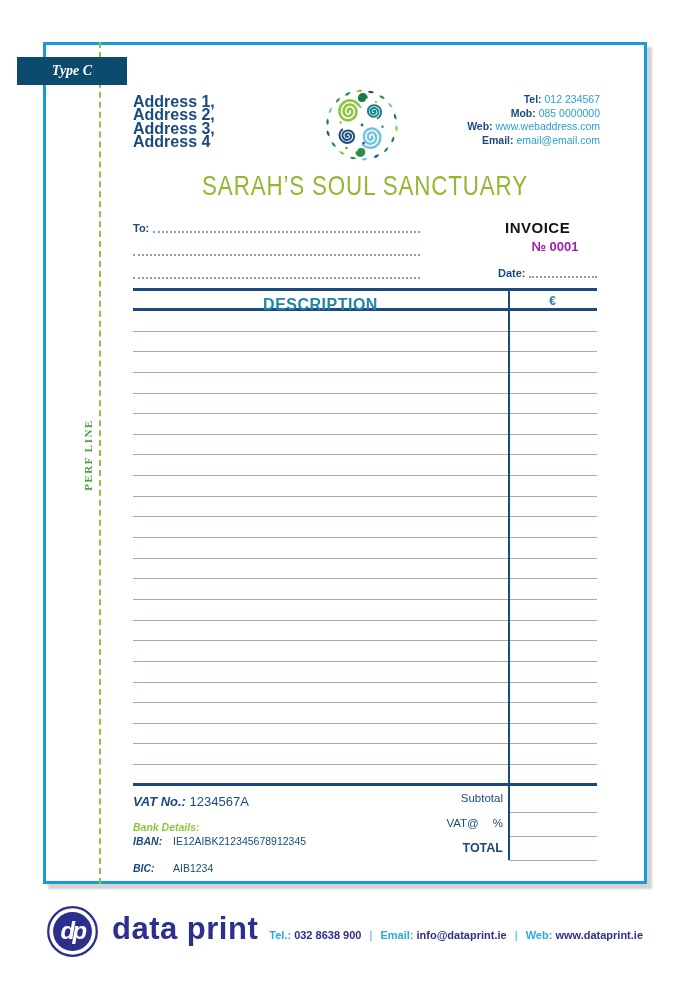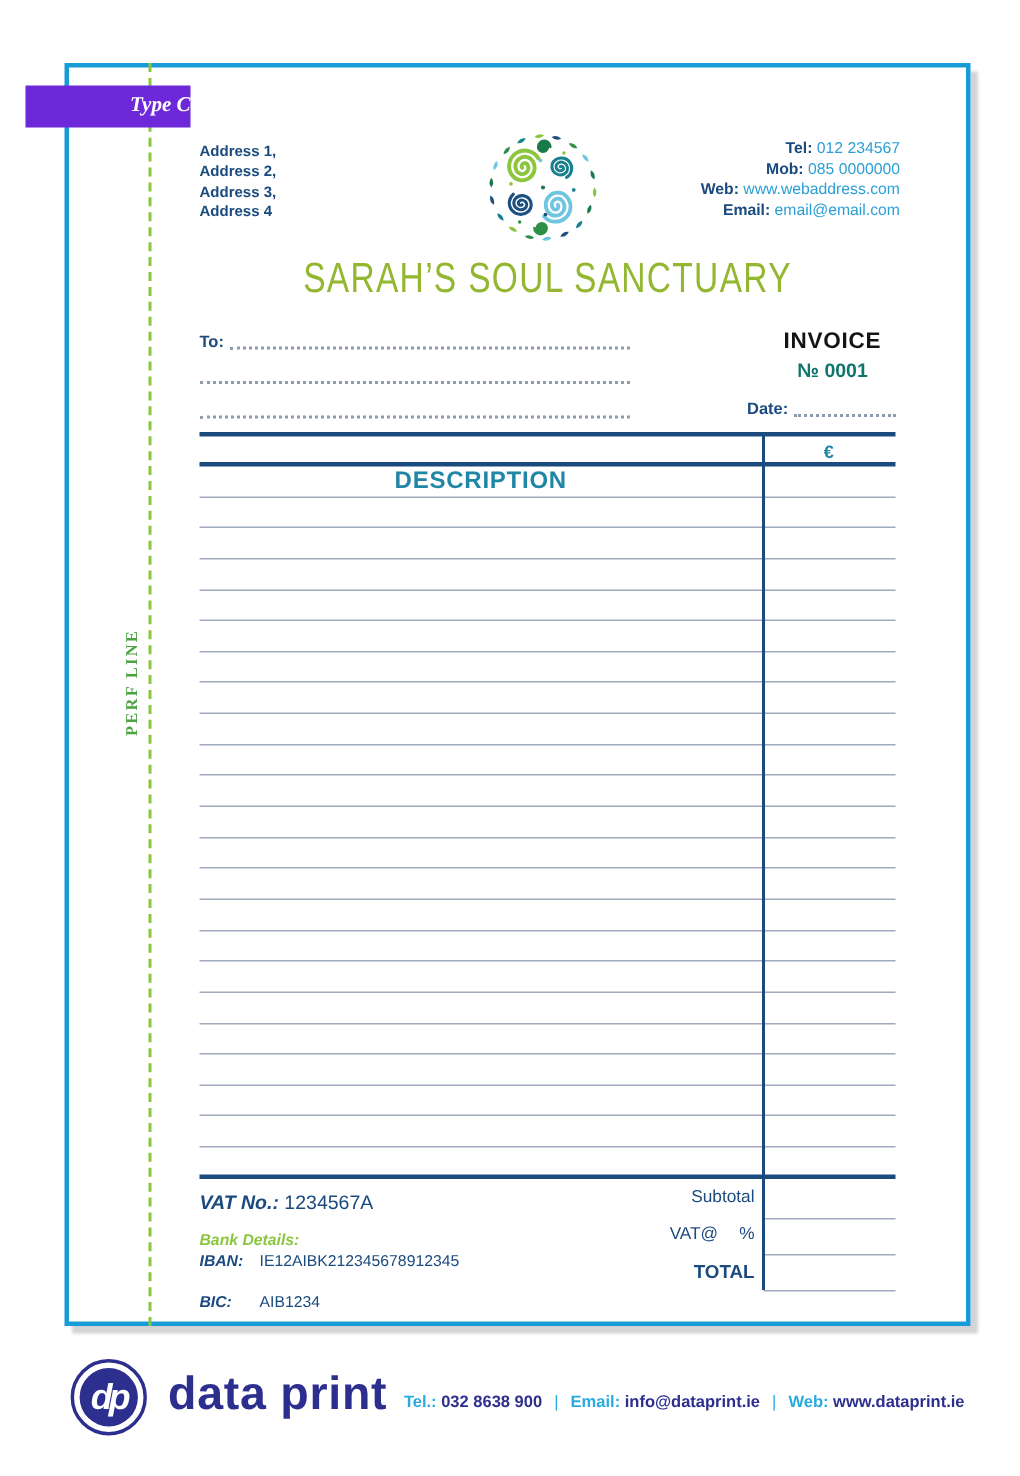--- a/index.html
+++ b/index.html
@@ -10,56 +10,56 @@
   }
   .abs { position:absolute; }
 
   
   .panel {
     left:43px; top:42px; width:604px; height:842px;
     border:3px solid #189cd8; background:#fff;
     box-shadow:5px 5px 2px #d2d3d5;
   }
   .type-tag {
-    left:17px; top:57px; width:110px; height:28px; background:#6d28d9;
+    left:17px; top:57px; width:110px; height:28px; background:#0c4a6e;
     color:#fff; font-family:"Liberation Serif", serif; font-style:italic; font-weight:bold;
-    font-size:14px; display:flex; align-items:center; justify-content:flex-end; z-index:5;
+    font-size:14px; display:flex; align-items:center; justify-content:center; z-index:5;
   }
   .perf-dash { left:99px; top:42px; height:842px; width:0; border-left:2px dashed #8cc63f; z-index:2; }
   .perf-label {
     left:46px; top:449px; width:84px; text-align:center;
     transform:rotate(-90deg); color:#4da344;
     font-family:"Liberation Serif", serif; font-weight:bold; font-size:11px; letter-spacing:1.5px;
   }
 
   
-  .addr { left:133px; top:95px; color:#1a4a7e; font-weight:bold; font-size:10px; line-height:13.4px; }
+  .addr { left:133px; top:95px; color:#1a4a7e; font-weight:bold; font-size:16px; line-height:13.4px; }
   .contact { right:80px; top:93px; text-align:right; font-size:10.5px; line-height:13.6px; }
   .contact .lbl { color:#1a4a7e; font-weight:bold; }
   .contact .val { color:#2b9fd6; }
   .logo-wrap { left:321px; top:84px; width:82px; height:82px; }
   .biz-name {
     left:133px; top:170px; width:464px; text-align:center;
     color:#94b732; font-size:26px; letter-spacing:1px; white-space:nowrap;
     transform:scale(.86,1.08); transform-origin:center;
   }
 
   
   .navy-lbl { color:#1a4a7e; font-weight:bold; font-size:11px; }
   .leader { border-bottom:2px dotted #8e9cb0; height:12px; }
-  .inv-head { left:505px; top:219px; width:100px; text-align:center; color:#141414; font-weight:bold; font-size:15px; letter-spacing:.5px; }
-  .inv-num  { left:505px; top:239px; width:100px; text-align:center; color:#0f766e; font-weight:bold; font-size:13px; }
+  .inv-head { left:505px; top:219px; width:100px; color:#141414; font-weight:bold; font-size:15px; letter-spacing:.5px; }
+  .inv-num  { left:505px; top:239px; width:100px; text-align:center; color:#a21caf; font-weight:bold; font-size:13px; }
 
   
   .tbl {
     left:133px; top:288px; width:464px; height:498px;
     border-top:3px solid #1a4a7e; border-bottom:3px solid #1a4a7e;
   }
   .thead { display:flex; height:20px; border-bottom:3px solid #1a4a7e; }
-  .thead .c1 { width:375px; text-align:center; color:#1f87a5; font-weight:bold; font-size:16px; letter-spacing:.5px; padding-top:21px; }
+  .thead .c1 { width:375px; text-align:center; color:#1f87a5; font-weight:bold; font-size:16px; letter-spacing:.5px; padding-top:5px; }
   .thead .c2 { width:89px;  text-align:center; color:#1f87a5; font-weight:bold; font-size:12px; padding-top:3px; }
   .trow { height:20.65px; border-bottom:1px solid #a0aabc; }
   .trow:last-child { border-bottom:none; }
   .vdivider { left:508px; top:288px; width:1.5px; height:572px; background:#1a4a7e; z-index:3; }
   .boxline { left:509px; width:88px; height:0; border-bottom:1px solid #a0aabc; }
 
   
   .tot { left:360px; width:143px; text-align:right; color:#1a4a7e; font-size:11.5px; }
   .tot.bold { font-weight:bold; font-size:12.5px; }
   .pct { display:inline-block; margin-left:14px; }

